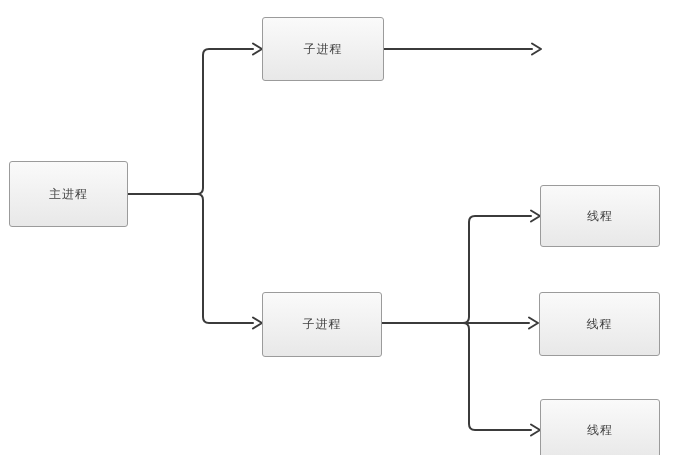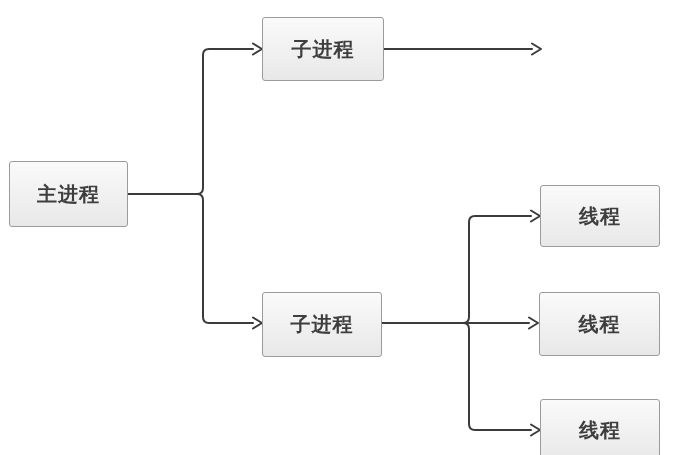--- a/index.html
+++ b/index.html
@@ -23,24 +23,23 @@
     box-sizing: border-box;
     background: linear-gradient(to bottom, var(--node-fill-top, #fafafa), var(--node-fill-bottom, #e8e8e8));
     border: 1.5px solid var(--node-border, #9b9b9b);
     border-radius: 3px;
     display: flex;
     align-items: center;
     justify-content: center;
   }
   .node-label {
     color: var(--text-color, #3e3e3e);
-    font-size: 20px;
+    font-size: 12px;
     letter-spacing: 1px;
     white-space: nowrap;
-    font-weight: bold;
   }
   .stack-wrap { position: absolute; z-index: 2; }
   .stack-layer {
     position: absolute;
     box-sizing: border-box;
     width: 121px; height: 64px;
     background: linear-gradient(to bottom, var(--node-fill-top, #fafafa), var(--node-fill-bottom, #e8e8e8));
     border: 1.5px solid var(--node-border, #9b9b9b);
     border-radius: 3px;
   }

